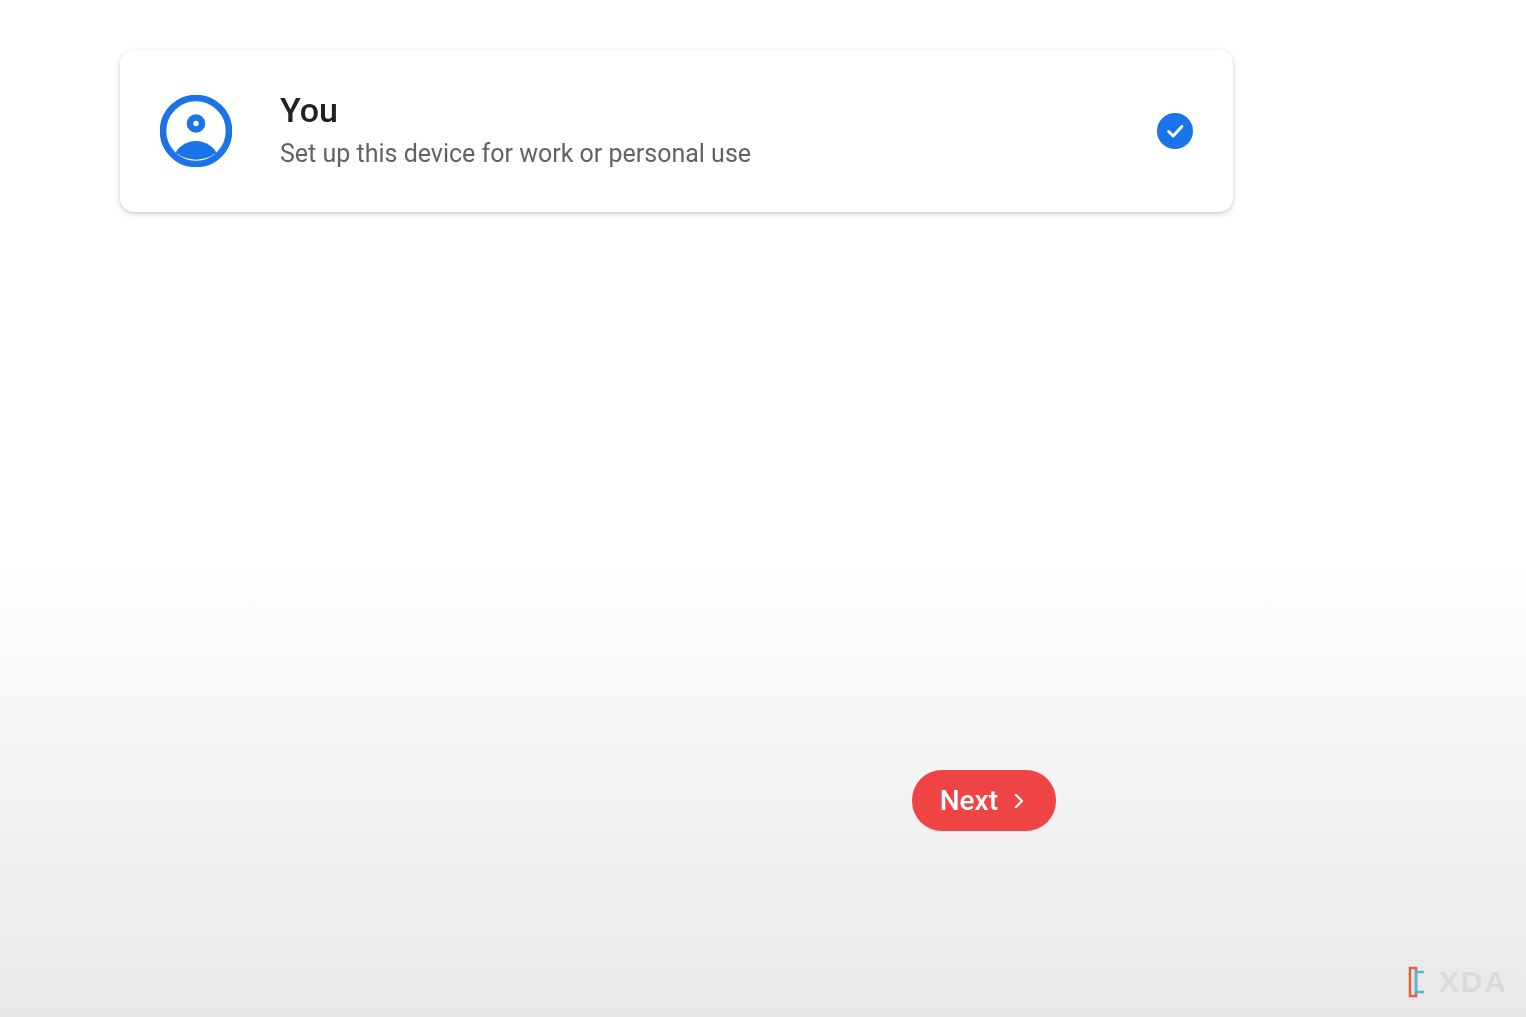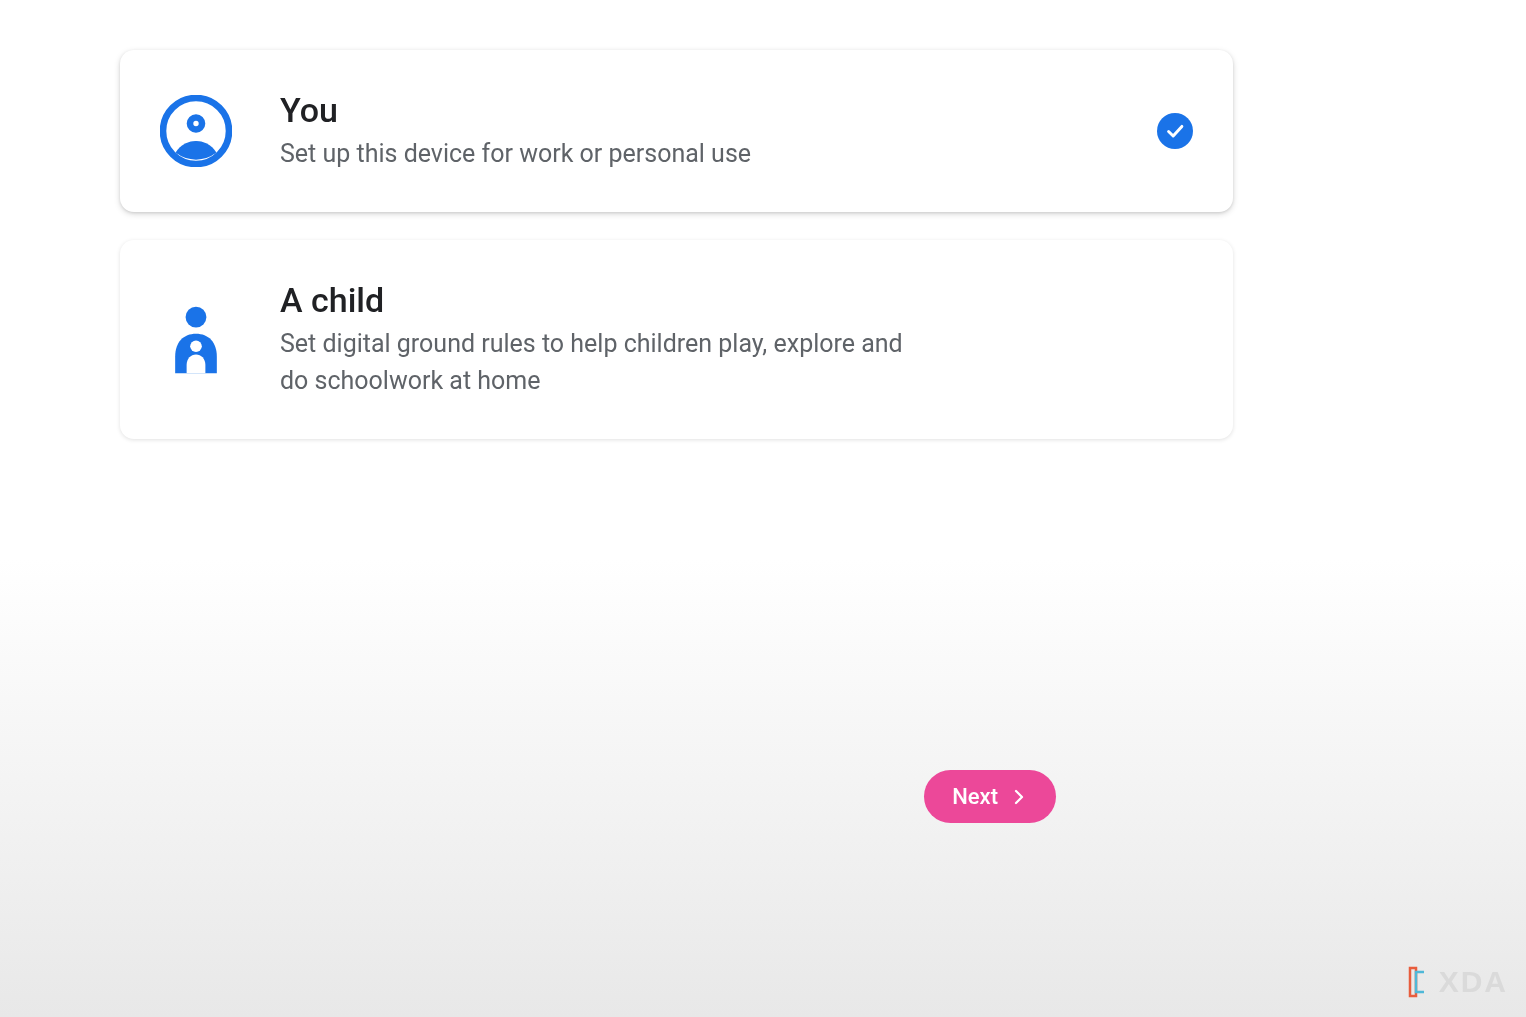--- a/index.html
+++ b/index.html
@@ -65,26 +65,26 @@
       display: flex;
       align-items: center;
       justify-content: center;
       flex-shrink: 0;
       margin-left: 20px;
     }
     .next-button {
       position: absolute;
       right: 470px;
       top: 770px;
-      background: #ec4899;
+      background: #ef4444;
       color: #ffffff;
       border: none;
       border-radius: 30px;
       padding: 14px 28px;
-      font-size: 22px;
+      font-size: 28px;
       font-weight: 500;
       display: flex;
       align-items: center;
       gap: 12px;
       cursor: pointer;
       font-family: inherit;
     }
     .watermark {
       position: absolute;
       bottom: 18px;
@@ -123,34 +123,20 @@
       <div class="option-title">You</div>
       <div class="option-subtitle">Set up this device for work or personal use</div>
     </div>
     <div class="checkmark">
       <svg width="22" height="22" viewBox="0 0 24 24" fill="none">
         <path d="M5 12.5 L10 17.5 L19.5 7" stroke="#ffffff" stroke-width="3.2" stroke-linecap="round" stroke-linejoin="round"></path>
       </svg>
     </div>
   </div>
 
-  <div class="option-card unselected">
-    <div class="icon-wrapper">
-      <svg width="50" height="72" viewBox="0 0 24 32">
-        <circle cx="12" cy="5" r="5" fill="#1a73e8"></circle>
-        <path d="M 2 32 L 2 24 C 2 17 6 13 12 13 C 18 13 22 17 22 24 L 22 32 Z" fill="#1a73e8"></path>
-        <circle cx="12" cy="19" r="2.8" fill="#ffffff"></circle>
-        <path d="M 7.5 32 L 7.5 28 C 7.5 25 9.5 23 12 23 C 14.5 23 16.5 25 16.5 28 L 16.5 32 Z" fill="#ffffff"></path>
-      </svg>
-    </div>
-    <div class="text-content">
-      <div class="option-title">A child</div>
-      <div class="option-subtitle">Set digital ground rules to help children play, explore and do schoolwork at home</div>
-    </div>
-  </div>
 
 </div>
 
 <button class="next-button">
   <span>Next</span>
   <svg width="18" height="18" viewBox="0 0 24 24" fill="none">
     <path d="M8 4 L16 12 L8 20" stroke="#ffffff" stroke-width="3" stroke-linecap="round" stroke-linejoin="round"></path>
   </svg>
 </button>
 

